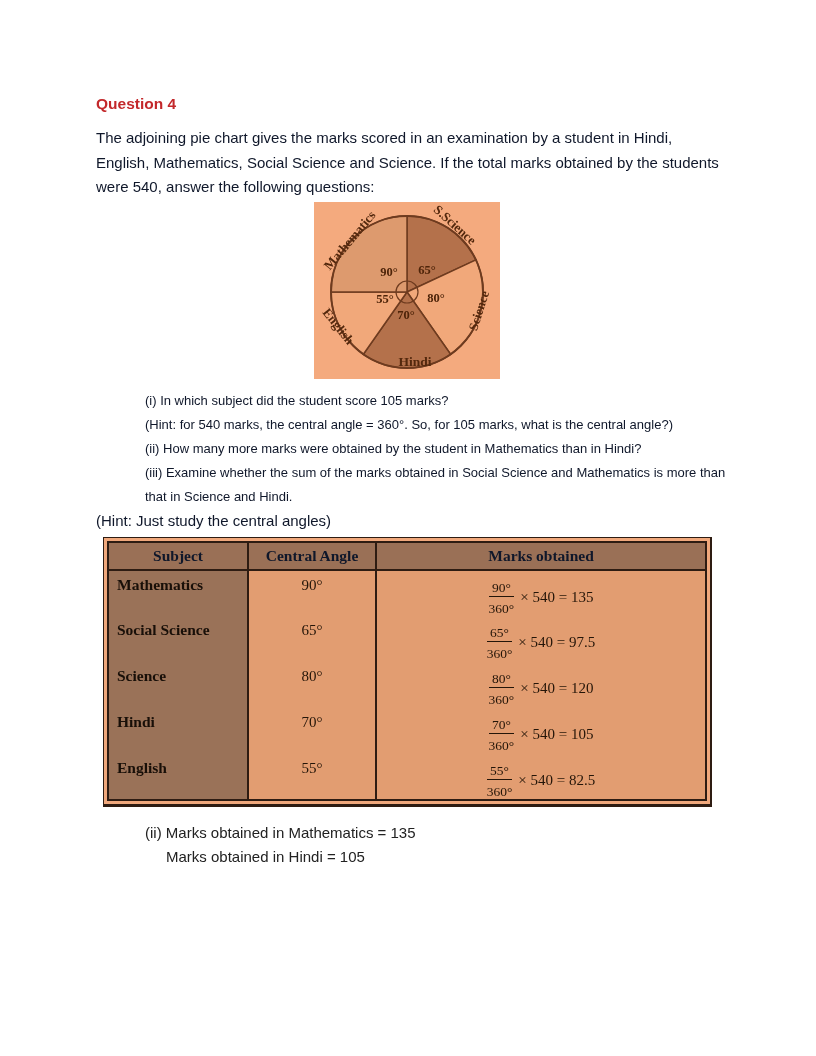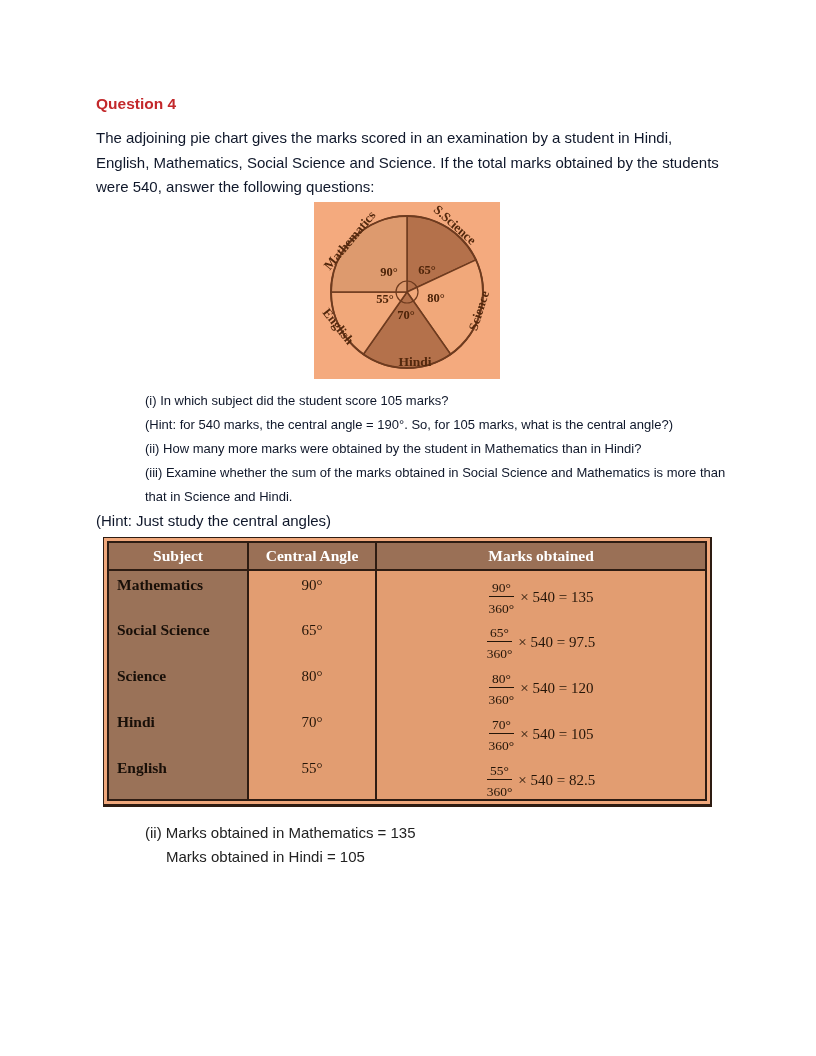--- a/index.html
+++ b/index.html
@@ -21,21 +21,21 @@
   h2.ahead { font-size:15.5px; font-weight:bold; color:#c3282b; margin-bottom:14px; }
 
   .table-wrap {
     width:609px; margin-left:7px; background:#f0a87c;
     border:1px solid #2e1c12; border-right-width:2px; border-bottom-width:3px;
     padding:3px;
   }
   table.marks { border-collapse:collapse; width:100%; border:2px solid #2e1c12; }
   table.marks th {
     background:#9a7056; font-family:"Liberation Serif", serif; font-weight:bold;
-    font-size:15.5px; color:#ffffff; padding:4px 14px; border-bottom:2px solid #2e1c12;
+    font-size:15.5px; color:#0f172a; padding:4px 14px; border-bottom:2px solid #2e1c12;
     border-right:2px solid #2e1c12; text-align:center;
   }
   table.marks th:last-child { border-right:none; }
   table.marks td { vertical-align:top; border-right:2px solid #2e1c12; }
   table.marks td:last-child { border-right:none; }
   td.subj {
     background:#9a7258; font-family:"Liberation Serif", serif; font-weight:bold;
     font-size:15.5px; color:#180f08; padding:5px 4px 0 8px; height:46px;
   }
   td.angle {
@@ -86,21 +86,21 @@
       <text transform="translate(39,41) rotate(-50)" text-anchor="middle" font-family="Liberation Serif, serif" font-size="13" font-weight="bold" fill="#53280d">Mathematics</text>
       <text transform="translate(138,26) rotate(42)" text-anchor="middle" font-family="Liberation Serif, serif" font-size="13" font-weight="bold" fill="#53280d">S.Science</text>
       <text transform="translate(169,110) rotate(-72)" text-anchor="middle" font-family="Liberation Serif, serif" font-size="13" font-weight="bold" fill="#53280d">Science</text>
       <text transform="translate(21,127) rotate(52)" text-anchor="middle" font-family="Liberation Serif, serif" font-size="13" font-weight="bold" fill="#53280d">English</text>
       <text transform="translate(101,164)" text-anchor="middle" font-family="Liberation Serif, serif" font-size="13.5" font-weight="bold" fill="#53280d">Hindi</text>
     </svg>
   </div>
 
   <div class="q-items red">
     <p>(i) In which subject did the student score 105 marks?</p>
-    <p>(Hint: for 540 marks, the central angle = 190°. So, for 105 marks, what is the central angle?)</p>
+    <p>(Hint: for 540 marks, the central angle = 360°. So, for 105 marks, what is the central angle?)</p>
     <p>(ii) How many more marks were obtained by the student in Mathematics than in Hindi?</p>
     <p>(iii) Examine whether the sum of the marks obtained in Social Science and Mathematics is more than that in Science and Hindi.</p>
   </div>
 
   <p class="hint-line red">(Hint: Just study the central angles)</p>
 
 
   <div class="table-wrap">
     <table class="marks">
       <colgroup>

